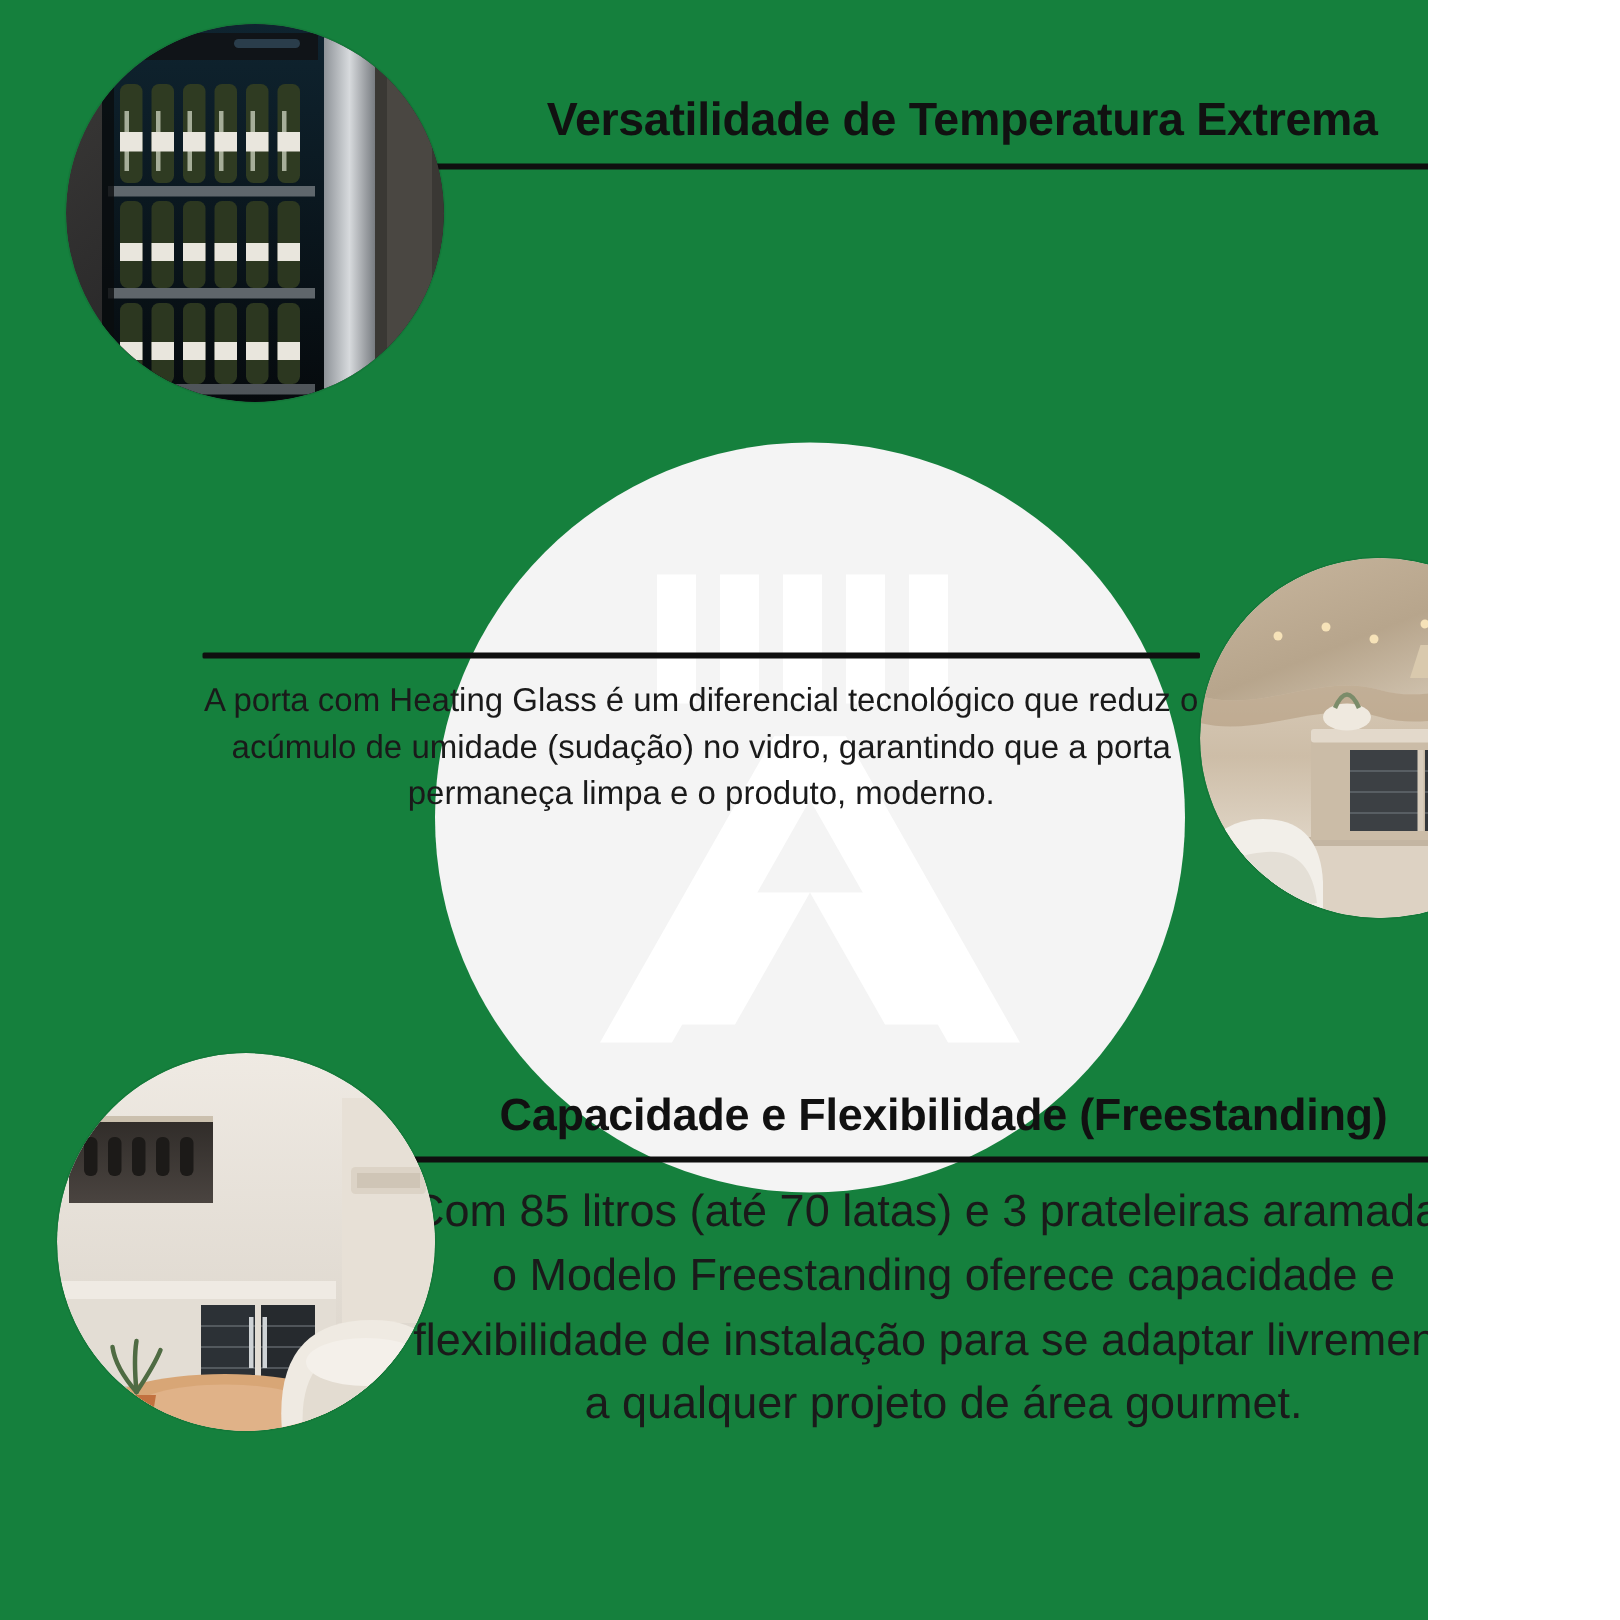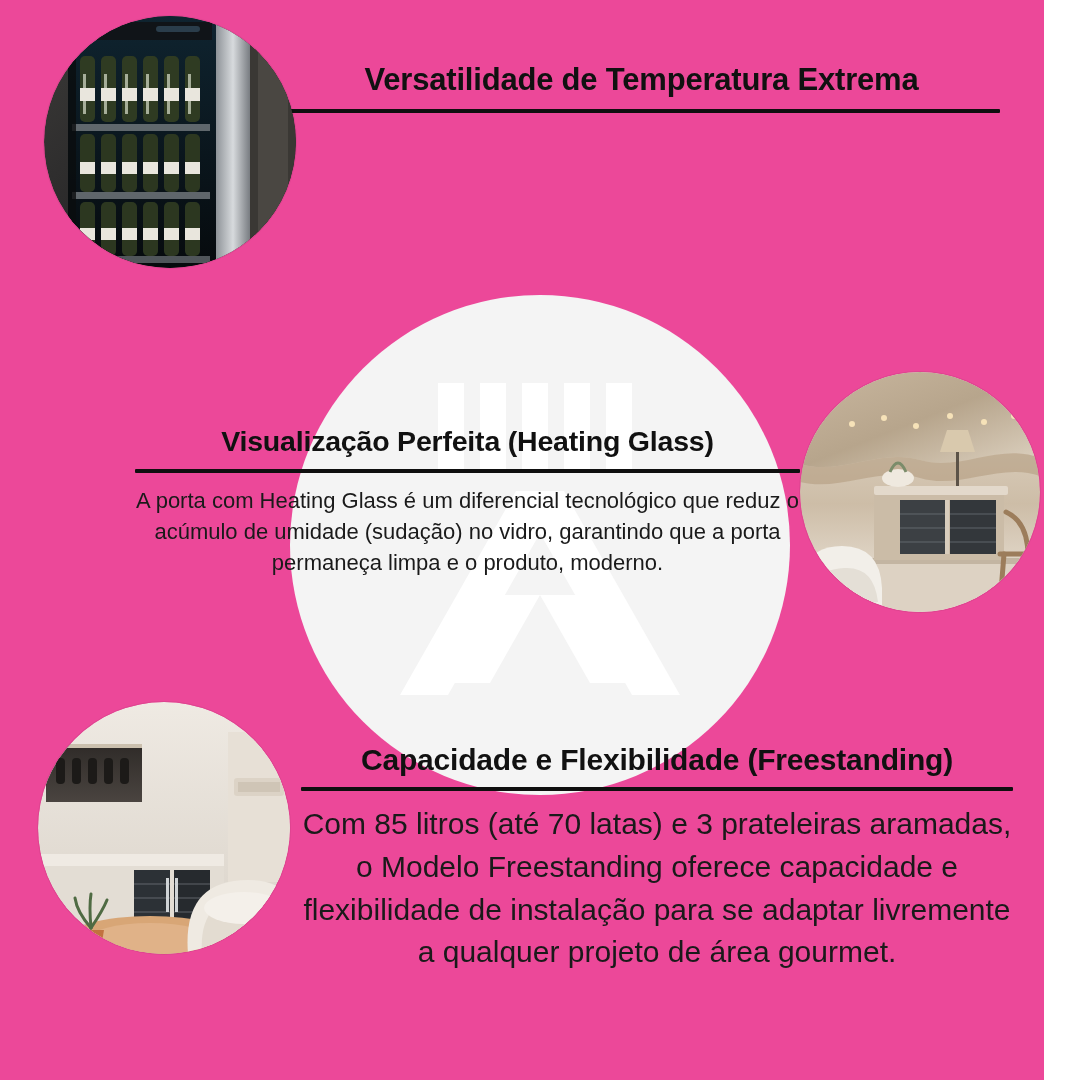--- a/index.html
+++ b/index.html
@@ -8,23 +8,23 @@
   }
   body {
     width: 1080px;
     height: 1080px;
     background: #ffffff;
     font-family: "Liberation Sans", sans-serif;
     overflow: hidden;
   }
   .canvas {
     position: relative;
-    width: 1044px;
+    width: 952px;
     height: 1080px;
-    background: #ec4899;
+    background: #15803d;
     overflow: hidden;
   }
 
   
   .watermark {
     position: absolute;
     left: 290px;
     top: 295px;
     width: 500px;
     height: 500px;
@@ -105,23 +105,22 @@
   #photo2 {
     left: 800px;
     top: 372px;
     width: 240px;
     height: 240px;
   }
 
   
   #sec3 {
     left: 273px;
-    top: 742px;
+    top: 726px;
     width: 712px;
-    margin-left: 28px;
   }
   #sec3 .head { font-size: 30px; }
   #sec3 .body { font-size: 30px; }
 
   #photo3 {
     left: 38px;
     top: 702px;
     width: 252px;
     height: 252px;
   }
@@ -312,21 +311,20 @@
           <path d="M206 140 q22 10 22 44"></path>
           <path d="M200 182 h36"></path>
           <path d="M204 182 l-4 50"></path>
           <path d="M234 182 l4 50"></path>
         </g>
       </g>
     </svg>
   </div>
 
   <div class="section" id="sec2">
-    <div class="head">Visualização Perfeita (Heating Glass)</div>
     <div class="rule"></div>
     <div class="body">A porta com Heating Glass é um diferencial tecnológico que reduz o acúmulo de umidade (sudação) no vidro, garantindo que a porta permaneça limpa e o produto, moderno.</div>
   </div>
 
   <div class="photo" id="photo3">
     <svg width="252" height="252" viewBox="0 0 252 252">
       <defs>
         <clipPath id="c3">
             <circle cx="126" cy="126" r="126"></circle>
           </clipPath>

